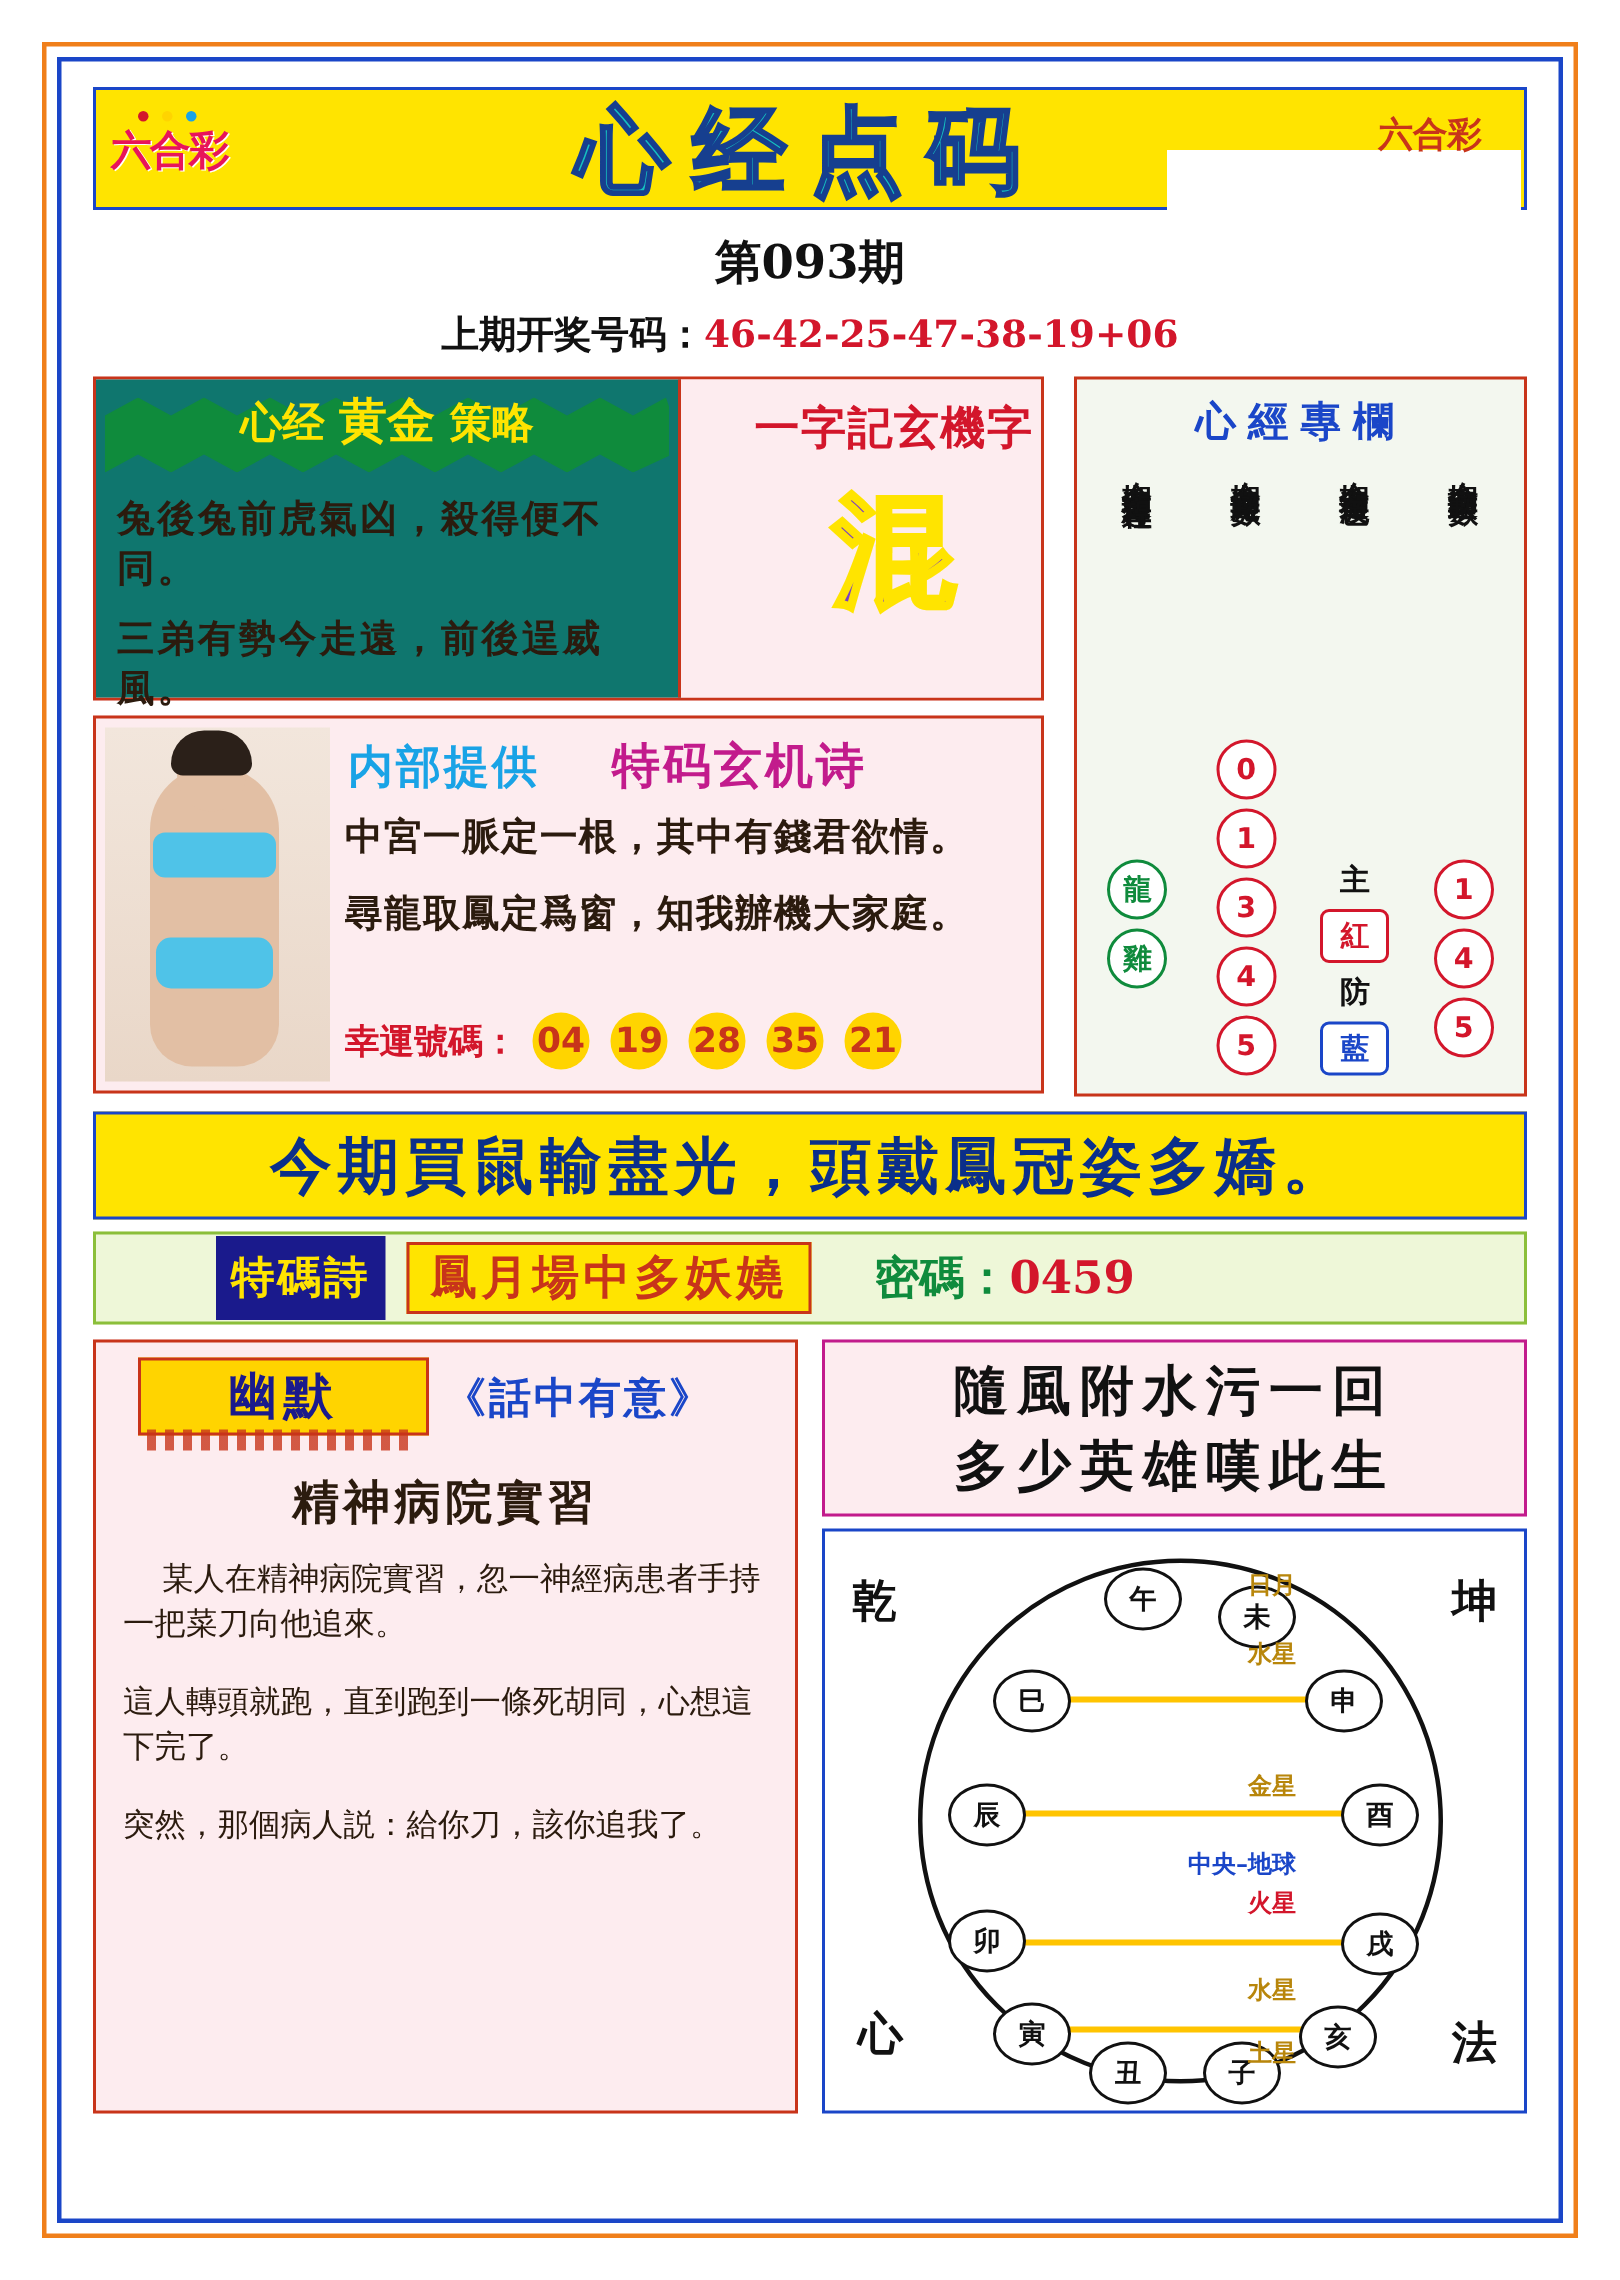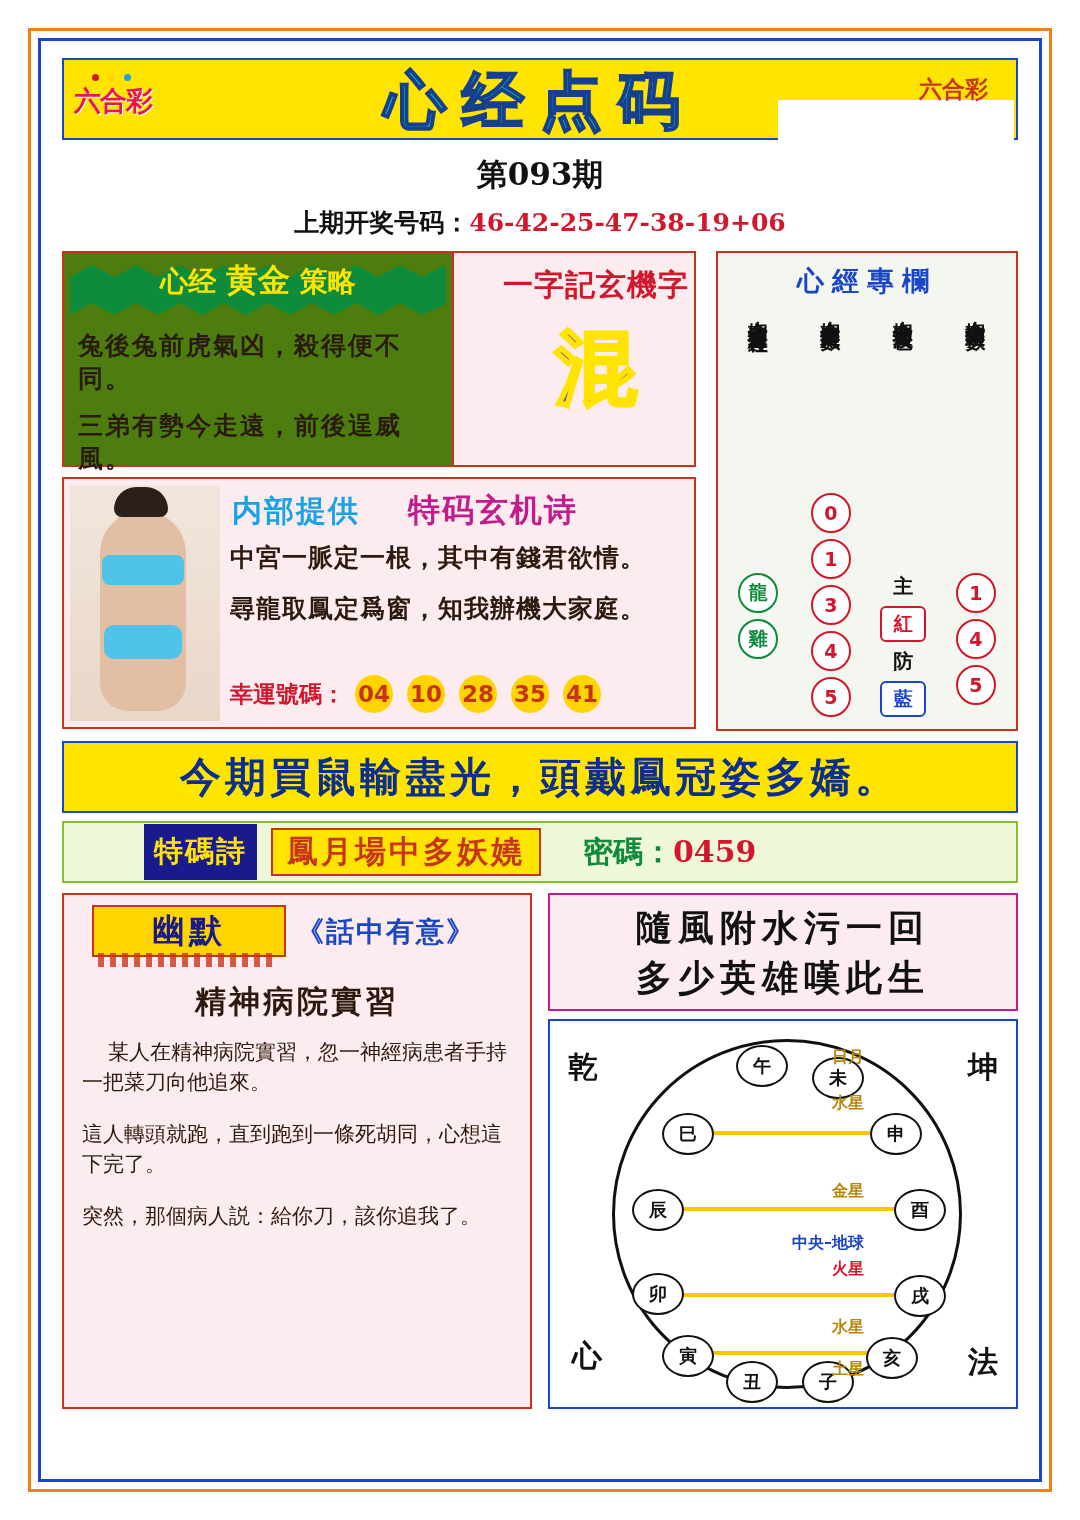--- a/index.html
+++ b/index.html
@@ -78,21 +78,21 @@
 
   
   .row1{position:relative;margin-top:12px;height:480px;}
   .leftcol{position:absolute;left:0;top:0;width:634px;}
   .rightcol{position:absolute;right:0;top:0;width:302px;height:480px;}
 
   .panel{border:2px solid #c8341a;box-sizing:border-box;background:#fdecef;}
 
   
   .gold{position:relative;height:216px;display:flex;}
-  .gold-left{width:390px;border-right:2px solid #c8341a;box-sizing:border-box;position:relative;background:#4d7c0f;}
+  .gold-left{width:390px;border-right:2px solid #c8341a;box-sizing:border-box;position:relative;background:#0f766e;}
   .ribbon{
     position:relative;margin:12px 6px 0 6px;height:50px;background:#0f8b3c;
     clip-path:polygon(0 12px,22px 0,44px 12px,66px 0,88px 12px,110px 0,132px 12px,154px 0,176px 12px,198px 0,220px 12px,242px 0,264px 12px,286px 0,308px 12px,330px 0,352px 12px,374px 0,378px 12px,378px 38px,352px 50px,330px 38px,308px 50px,286px 38px,264px 50px,242px 38px,220px 50px,198px 38px,176px 50px,154px 38px,132px 50px,110px 38px,88px 50px,66px 38px,44px 50px,22px 38px,0 50px);
   }
   .ribbon-text{
     position:absolute;left:0;right:0;top:6px;text-align:center;
     font-size:28px;font-weight:bold;
     font-family:"DejaVu Serif","Liberation Serif",serif;
   }
   .ribbon-text .a{color:#ffe400;}
@@ -341,24 +341,24 @@
             <span class="t1">内部提供</span>
             <span class="t2">特码玄机诗</span>
           </div>
           <div class="inner-poem">
             <div>中宮一脈定一根，其中有錢君欲情。</div>
             <div>尋龍取鳳定爲窗，知我辦機大家庭。</div>
           </div>
           <div class="lucky-row">
             <span class="lucky-label">幸運號碼：</span>
             <span class="ball">04</span>
-            <span class="ball">10</span>
+            <span class="ball">19</span>
             <span class="ball">28</span>
             <span class="ball">35</span>
-            <span class="ball">41</span>
+            <span class="ball">21</span>
           </div>
         </div>
       </div>
 
       <div class="rightcol">
         <div class="column">
           <div class="column-title">心經專欄</div>
           <div class="col-grid">
 
             <div class="col-cell">

